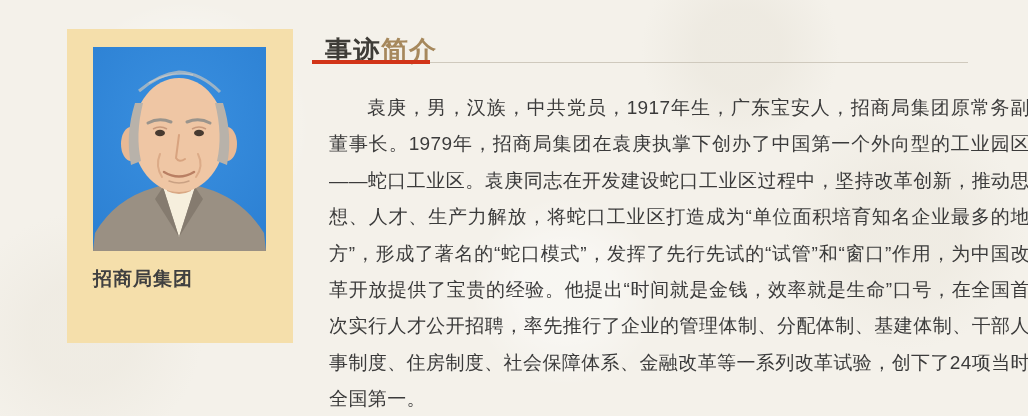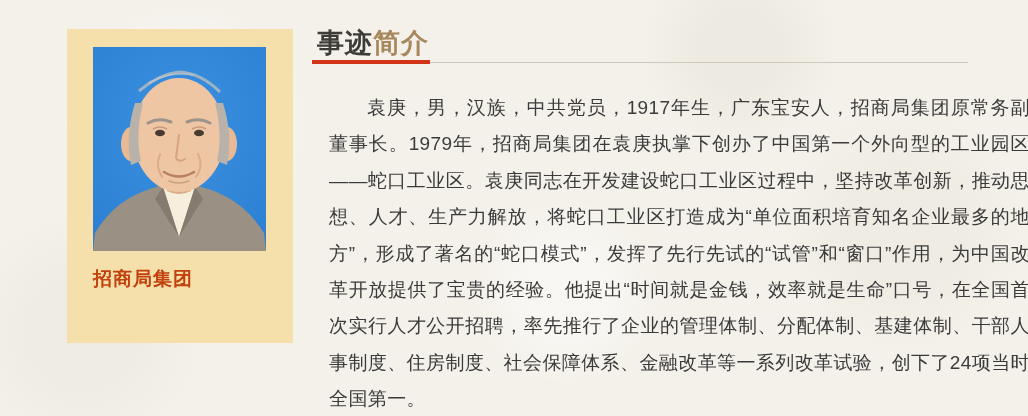--- a/index.html
+++ b/index.html
@@ -39,31 +39,31 @@
     overflow: hidden;
   }
   .photo-frame svg { display: block; }
   .caption {
     position: absolute;
     left: 26px;
     top: 234px;
     font-size: 19px;
     line-height: 31px;
     font-weight: 600;
-    color: #c2410c;
+    color: #404040;
     letter-spacing: 1px;
     white-space: nowrap;
   }
 
   
   .section-title {
     position: absolute;
     left: 313px;
     top: 22px;
-    margin: 4px;
+    margin: 12px;
     font-size: 27px;
     line-height: 34px;
     font-weight: bold;
     letter-spacing: 1px;
     color: #3e3c37;
     white-space: nowrap;
   }
   .section-title .accent { color: #a6885c; }
 
   .title-rule {

